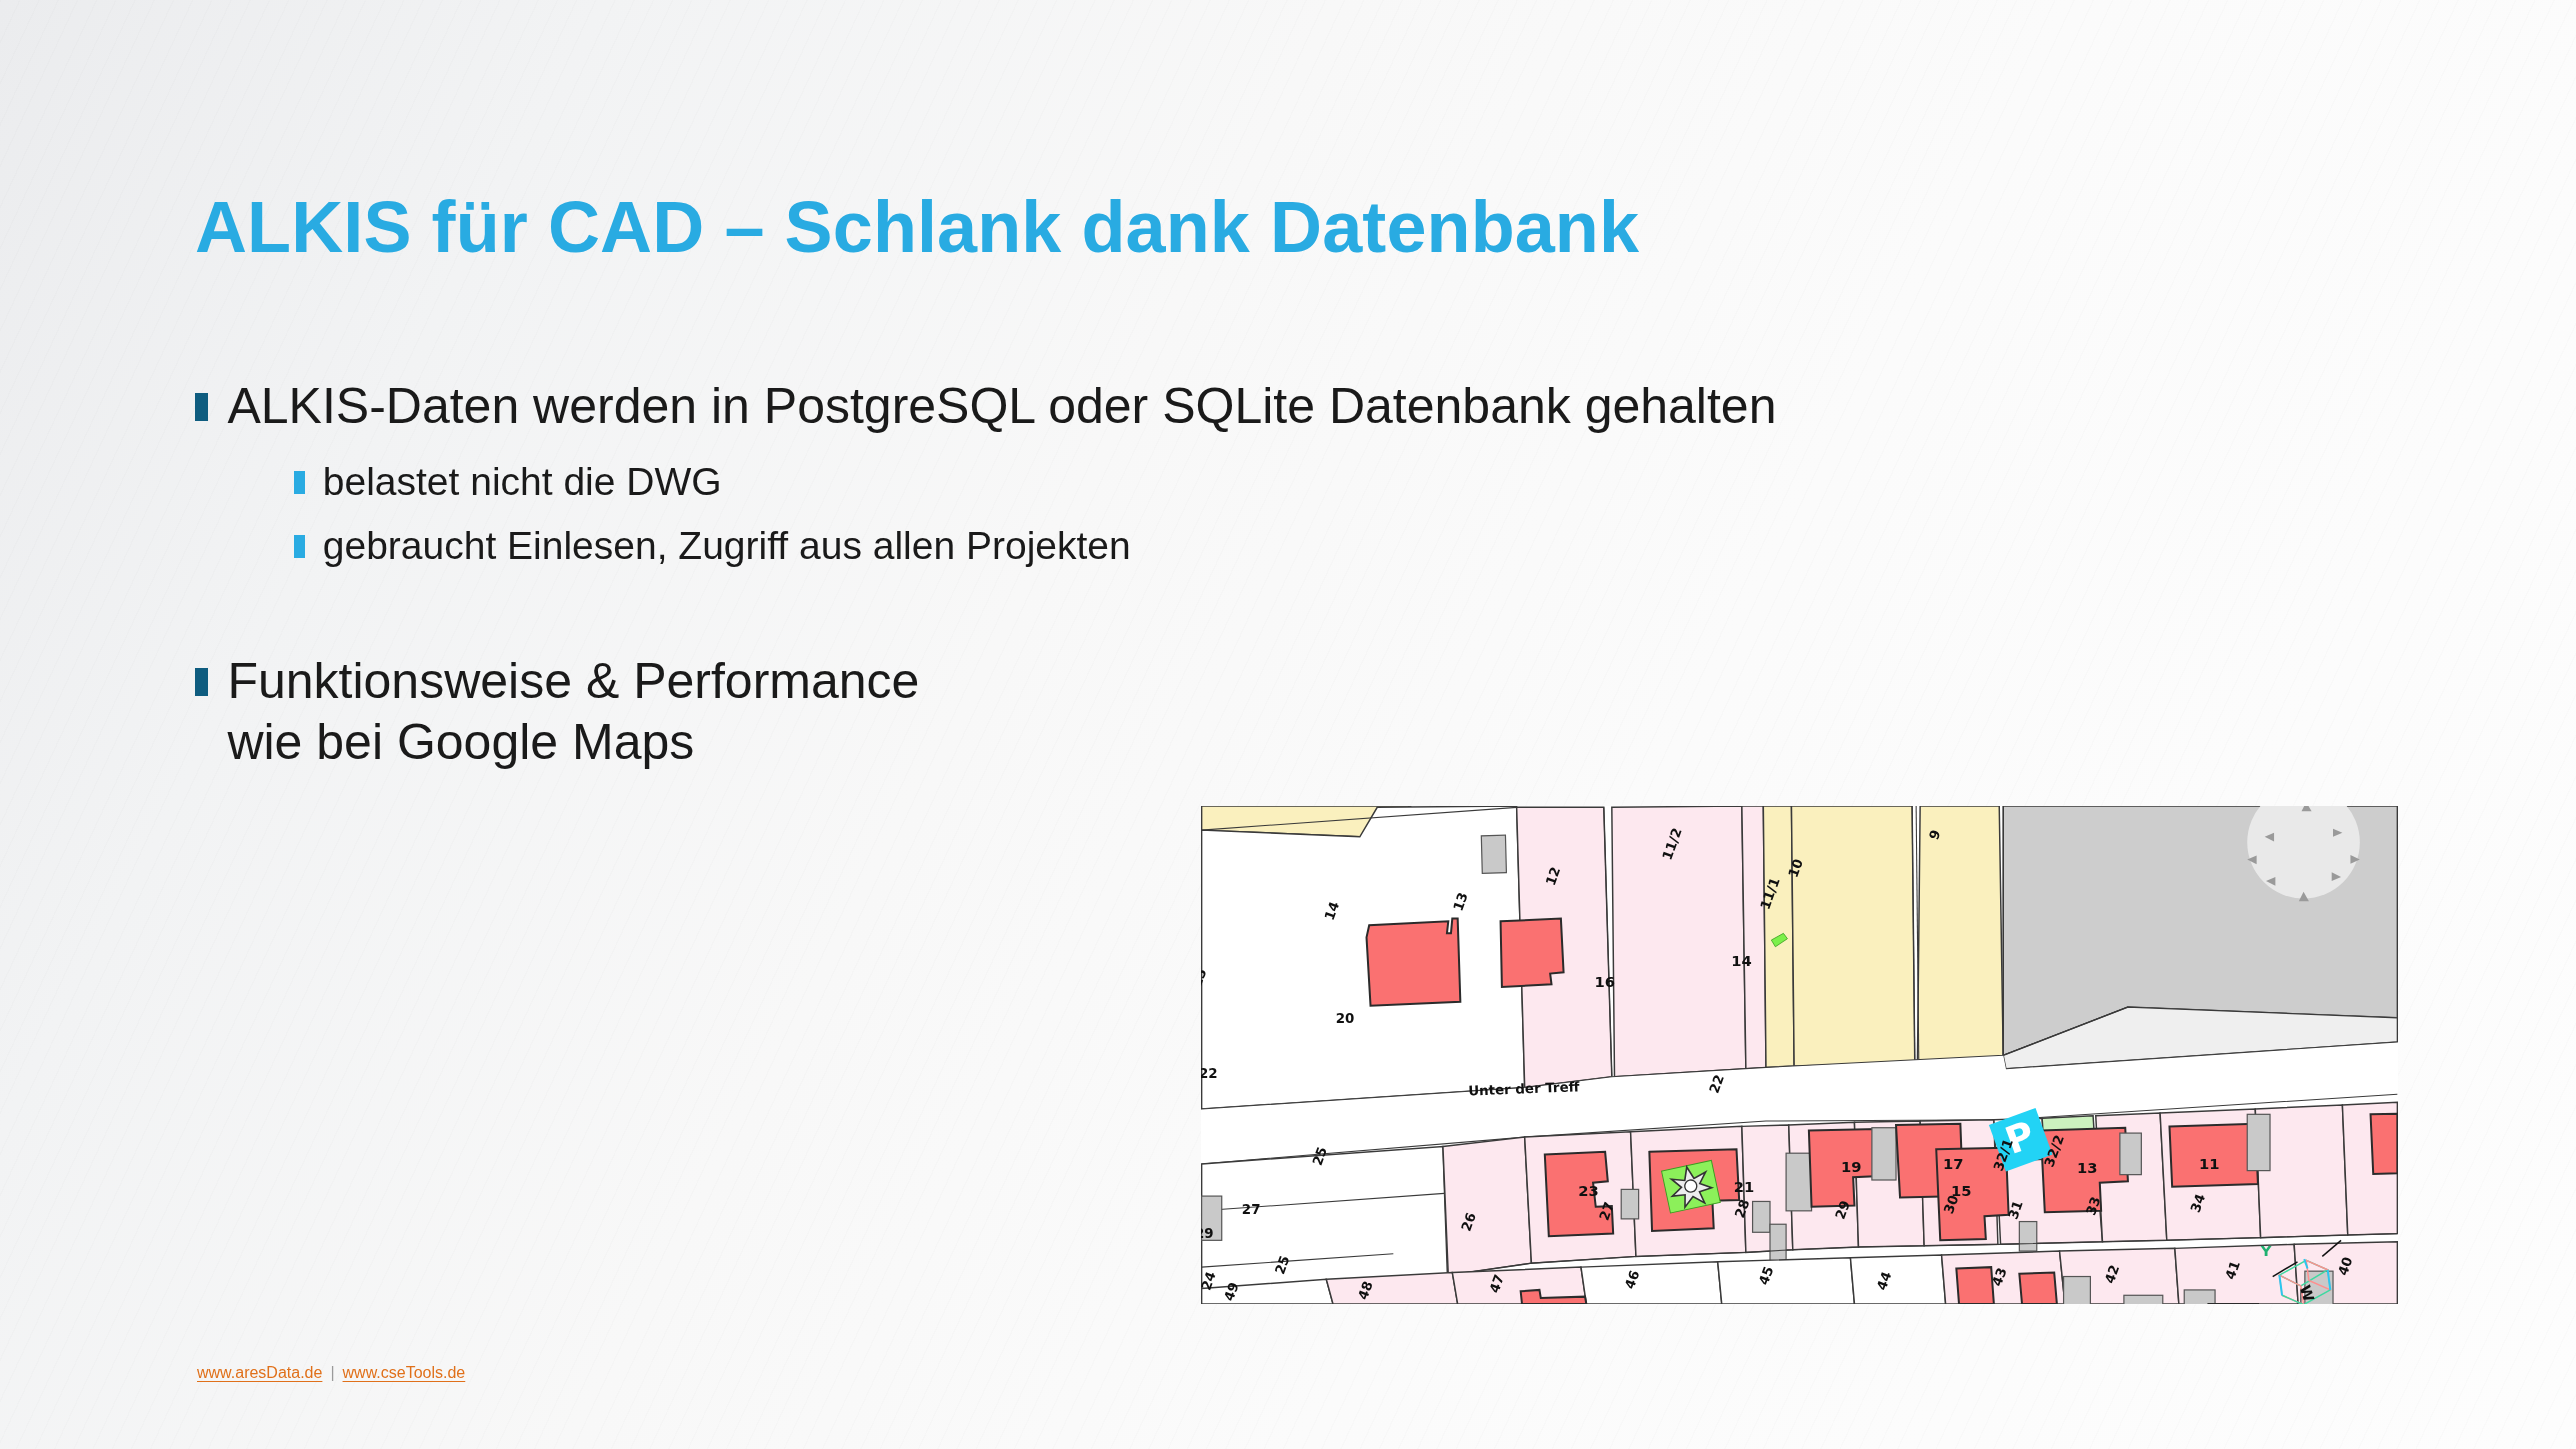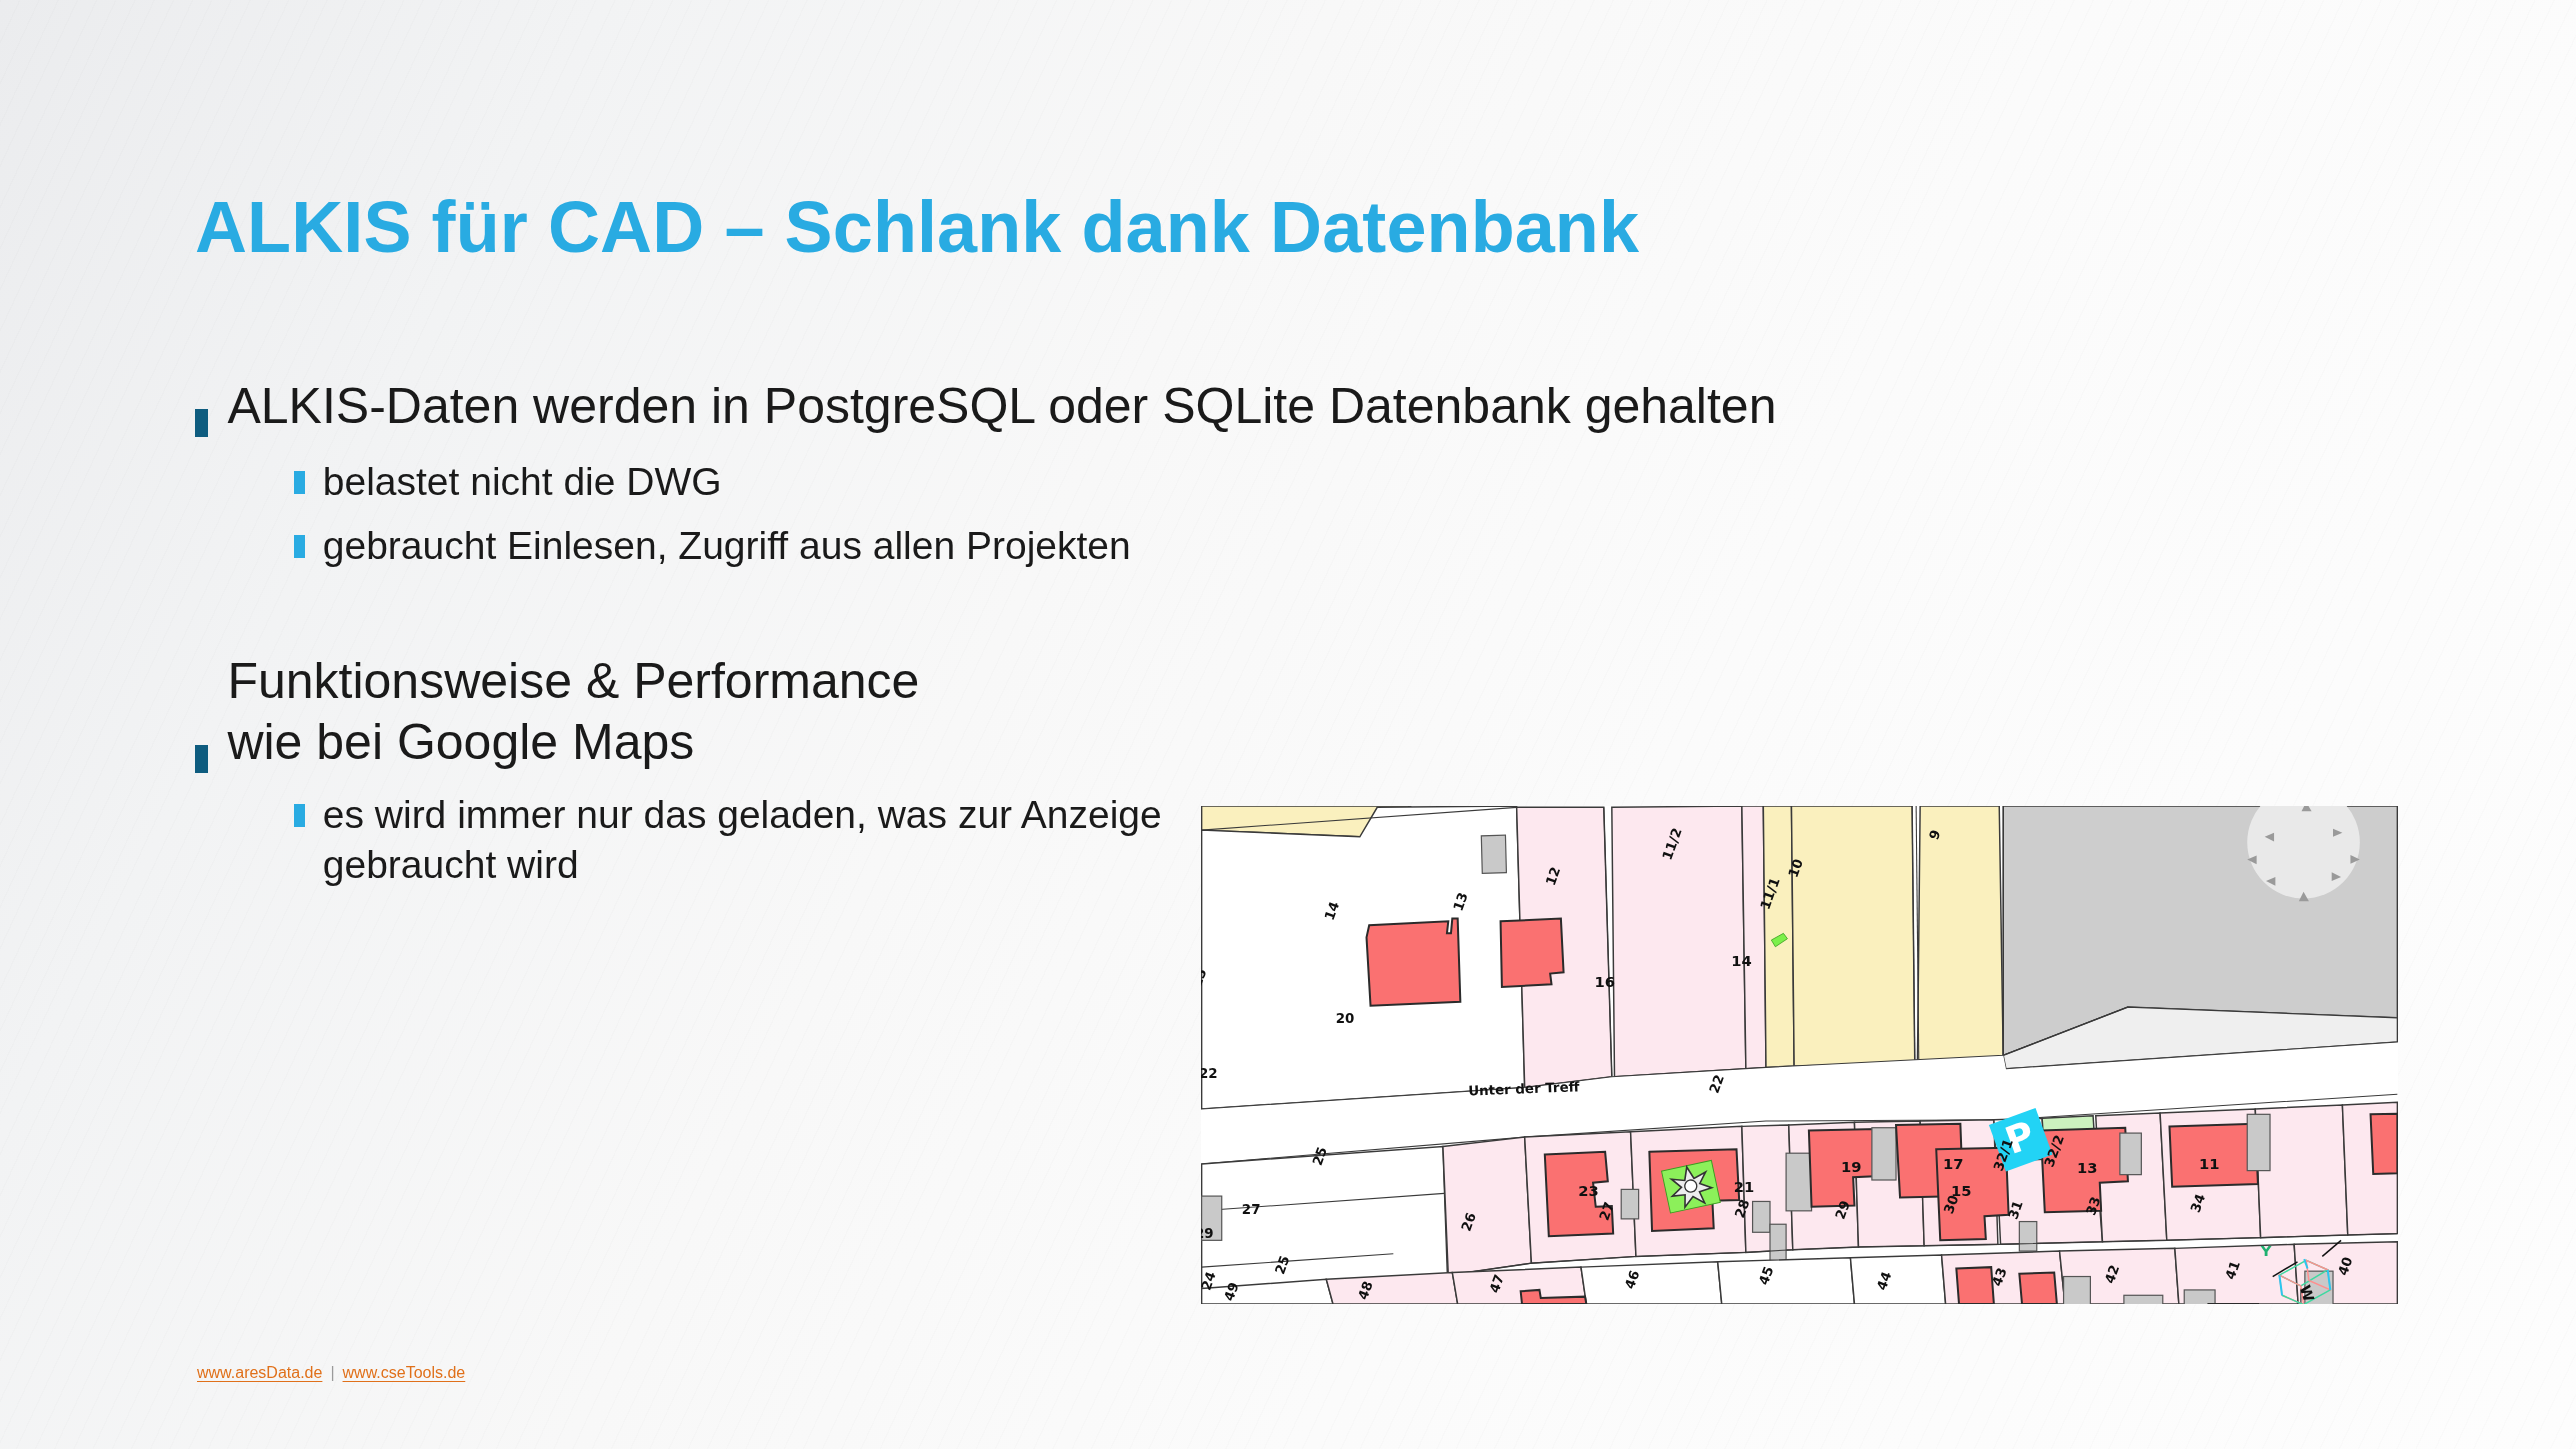--- a/index.html
+++ b/index.html
@@ -32,21 +32,21 @@
     white-space: nowrap;
     margin-top: 32px;
   }
 
   
   #body { position: absolute; left: 195px; top: 376px; width: 2120px; }
 
   .lvl1 {
     position: relative;
     display: flex;
-    align-items: flex-end;
+    align-items: flex-start;
     font-size: 50px;
     line-height: 1.22;
     color: #1a1a1a;
   }
   .lvl1 > .bmark {
     flex: 0 0 auto;
     width: 13.4px; height: 28px;
     background: #0E5C7F;
     margin-top: 17.4px;
     margin-right: 19px;
@@ -141,24 +141,20 @@
       <div class="lvl1">
         <span class="bmark"></span>
         <span class="txt">
           <span>Funktionsweise &amp; Performance</span><br>
           <span>wie bei Google Maps</span>
         </span>
       </div>
 
       <div class="sp-c"></div>
 
-      <div class="lvl2">
-        <span class="bmark"></span>
-        <span class="txt">es wird immer nur das geladen, was zur Anzeige gebraucht wird</span>
-      </div>
 
       <div class="sp-d"></div>
 
     </div>
   </div>
 
   <div id="footer"><span class="flink">www.aresData.de</span><span class="fsep">|</span><span class="flink">www.cseTools.de</span></div>
 
   <div id="mapwrap">
     <svg width="1197" height="498" viewBox="0 0 1784 743" xmlns="http://www.w3.org/2000/svg">

